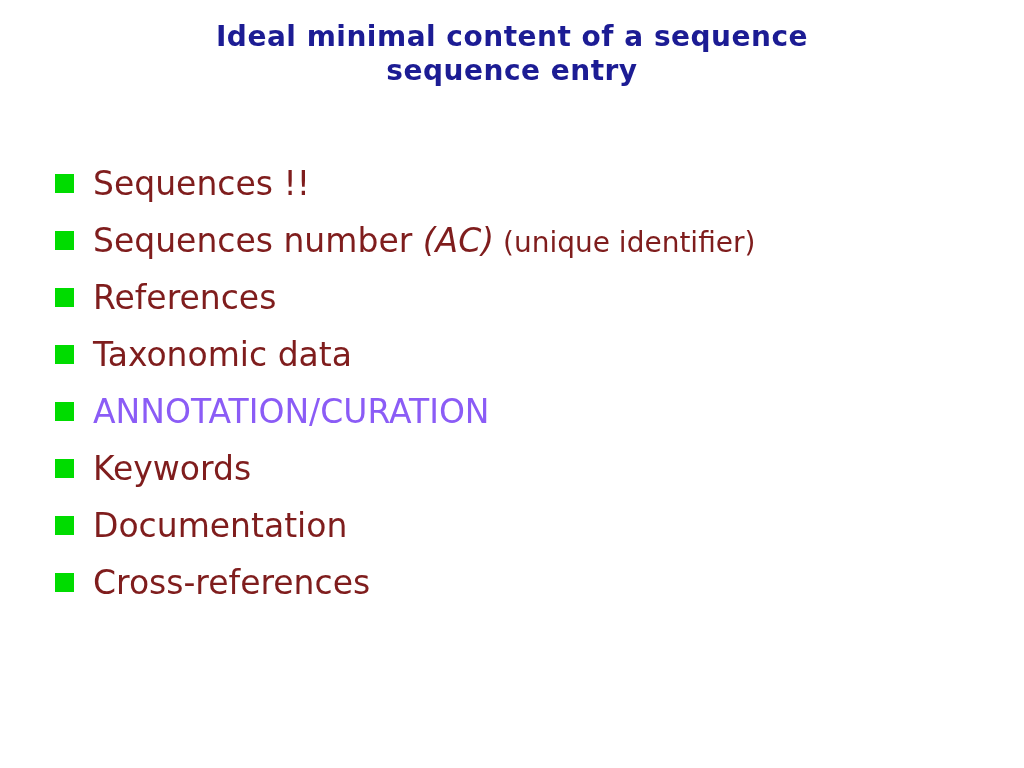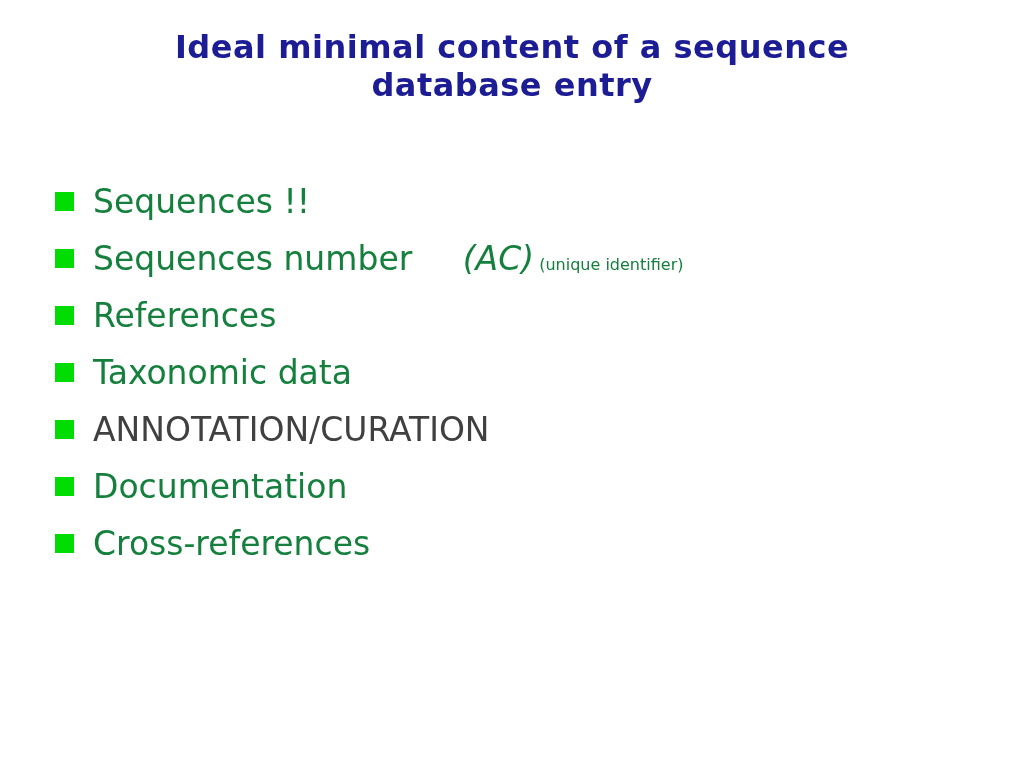--- a/index.html
+++ b/index.html
@@ -18,25 +18,25 @@
     font-family: "DejaVu Sans", "Liberation Sans", sans-serif;
     overflow: hidden;
   }
   .slide {
     width: 1024px;
     height: 768px;
     background: #ffffff;
     position: relative;
   }
   .slide-title {
-    margin: 8px;
+    margin: 0;
     padding-top: 20px;
     text-align: center;
     color: var(--title-color);
-    font-size: 32px;
+    font-size: 28px;
     font-weight: bold;
     line-height: 1.2;
     letter-spacing: 0.5px;
   }
   .title-line { display: block; }
   .bullet-list {
     list-style: none;
     margin: 68px 0 0 0;
     padding: 0 0 0 55px;
   }
@@ -47,34 +47,34 @@
   }
   .bullet {
     width: 19px;
     height: 19px;
     background: var(--bullet-color);
     margin-right: 19px;
     flex: none;
   }
   .item-text {
     font-size: 33px;
-    color: #15803d;
+    color: #7f1d1d;
     white-space: nowrap;
     line-height: 1;
   }
-  .t-italic { font-style: italic; margin-left: 40px; }
-  .t-small  { font-size: 16px; margin-top: 25px; }
+  .t-italic { font-style: italic; }
+  .t-small  { font-size: 28px; margin-top: 25px; }
 </style>
 </head>
 <body>
 
 <div class="slide">
   <h1 class="slide-title">
     <span class="title-line">Ideal minimal content of a sequence</span>
-    <span class="title-line">database entry</span>
+    <span class="title-line">sequence entry</span>
   </h1>
   <ul class="bullet-list" id="bullet-list">
   <li class="bullet-item">
     <span class="bullet"></span>
     <span class="item-text"><span class="t-main">Sequences !!</span><span class="t-italic"></span><span class="t-small"></span></span>
   </li>
 
   <li class="bullet-item">
     <span class="bullet"></span>
     <span class="item-text"><span class="t-main">Sequences number </span><span class="t-italic">(AC)</span><span class="t-small"> (unique identifier)</span></span>
@@ -85,23 +85,27 @@
     <span class="item-text"><span class="t-main">References</span><span class="t-italic"></span><span class="t-small"></span></span>
   </li>
 
   <li class="bullet-item">
     <span class="bullet"></span>
     <span class="item-text"><span class="t-main">Taxonomic data</span><span class="t-italic"></span><span class="t-small"></span></span>
   </li>
 
   <li class="bullet-item">
     <span class="bullet"></span>
-    <span class="item-text" style="color: #404040;"><span class="t-main">ANNOTATION/CURATION</span><span class="t-italic"></span><span class="t-small"></span></span>
+    <span class="item-text" style="color: #8b5cf6;"><span class="t-main">ANNOTATION/CURATION</span><span class="t-italic"></span><span class="t-small"></span></span>
   </li>
 
+  <li class="bullet-item">
+    <span class="bullet"></span>
+    <span class="item-text"><span class="t-main">Keywords</span><span class="t-italic"></span><span class="t-small"></span></span>
+  </li>
 
   <li class="bullet-item">
     <span class="bullet"></span>
     <span class="item-text"><span class="t-main">Documentation</span><span class="t-italic"></span><span class="t-small"></span></span>
   </li>
 
   <li class="bullet-item">
     <span class="bullet"></span>
     <span class="item-text"><span class="t-main">Cross-references</span><span class="t-italic"></span><span class="t-small"></span></span>
   </li>

